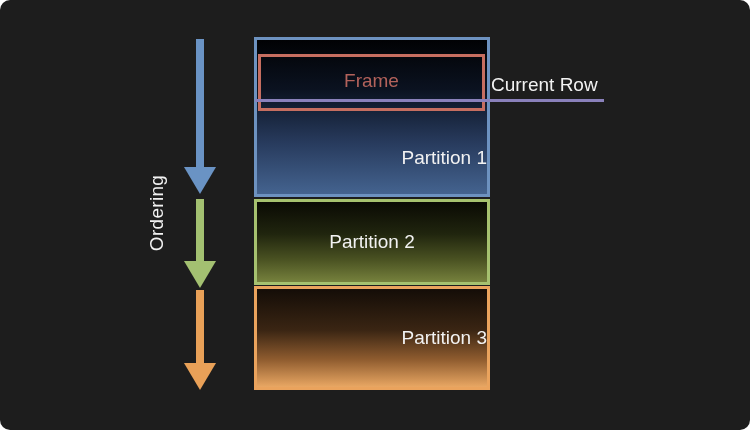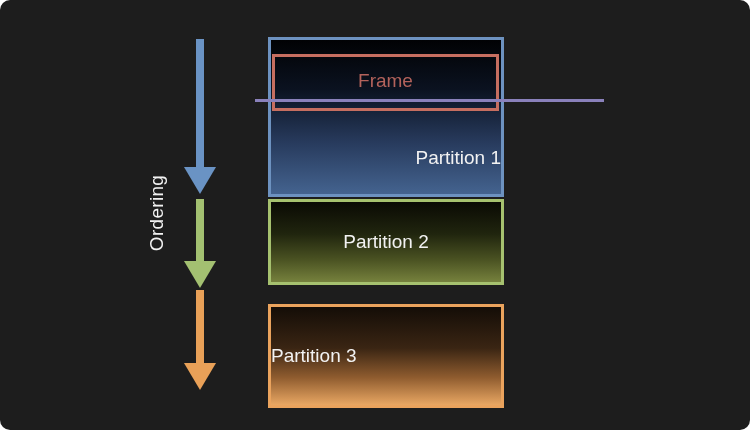--- a/index.html
+++ b/index.html
@@ -53,21 +53,21 @@
   .arrow-2 { left: 184px; top: 199px; }
   .arrow-2 .shaft { height: 62px; background: var(--c); }
   .arrow-2 .head { top: 62px; border-top: 27px solid var(--c); }
   .arrow-3 { left: 184px; top: 290px; }
   .arrow-3 .shaft { height: 73px; background: var(--c); }
   .arrow-3 .head { top: 73px; border-top: 27px solid var(--c); }
 
   
   .stack {
     position: absolute;
-    left: 249px;
+    left: 235px;
     top: 37px;
     width: 236px;
     padding-left: 19px;
   }
   .partition {
     position: relative;
     box-sizing: border-box;
     width: 236px;
     border: 3px solid var(--border);
     color: #f2f2f2;
@@ -80,25 +80,25 @@
   .partition-2 {
     height: 86px;
     margin-top: 2px;
     background: linear-gradient(180deg, #0a0a04 0%, #20250e 40%, #4a5222 72%, #76813d 100%);
     display: flex;
     align-items: center;
     justify-content: center;
   }
   .partition-3 {
     height: 104px;
-    margin-top: 19px;
+    margin-top: 1px;
     background: linear-gradient(180deg, #140d07 0%, #3a2513 42%, #8f5c2f 72%, #e9a763 100%);
     display: flex;
     align-items: center;
-    justify-content: flex-start;
+    justify-content: flex-end;
   }
   .partition-1-label {
     position: absolute;
     left: 0;
     right: 0;
     top: 107px;
     text-align: right;
   }
 
   
@@ -173,14 +173,15 @@
       <span>Partition 2</span>
     </div>
 
     <div class="partition partition-3" style="--border: #eaa35d;">
       <span>Partition 3</span>
     </div>
 
   </div>
 
   <div class="current-row-line" style="background: rgb(138, 129, 187);"></div>
+  <div class="current-row-label">Current Row</div>
 
 </div>
 
 </body></html>

